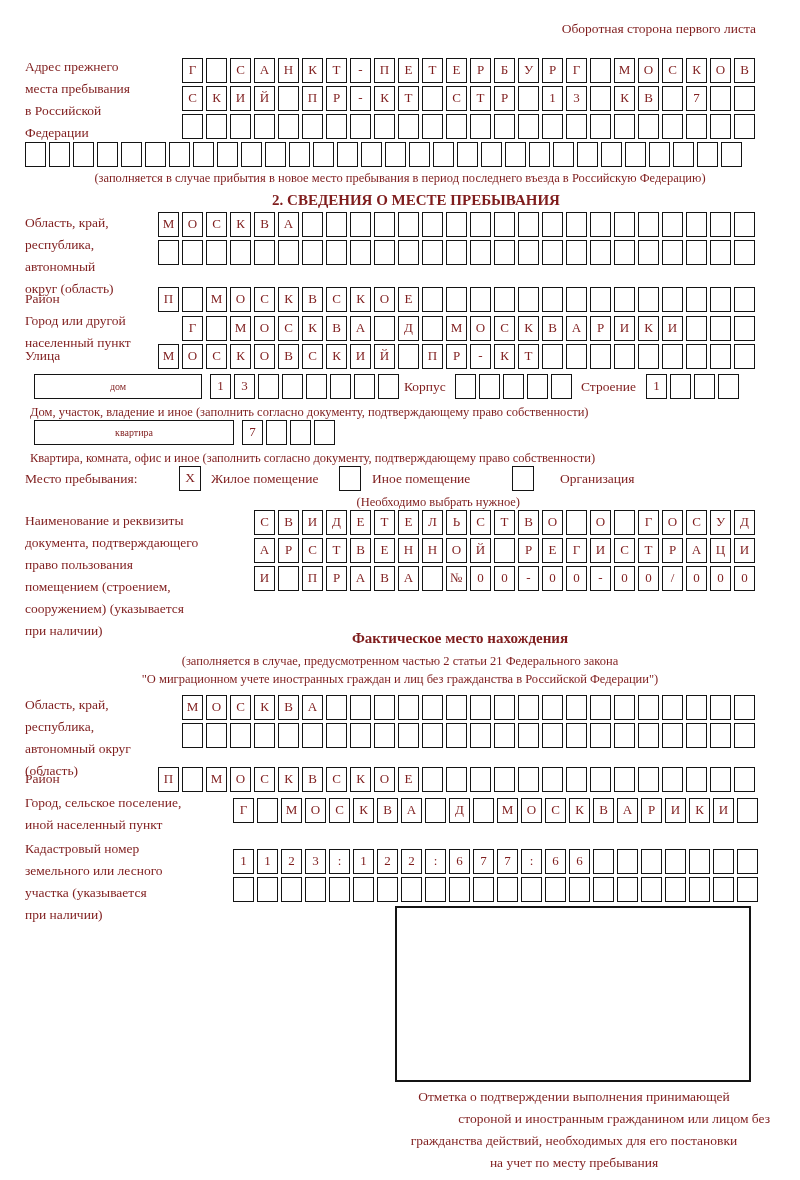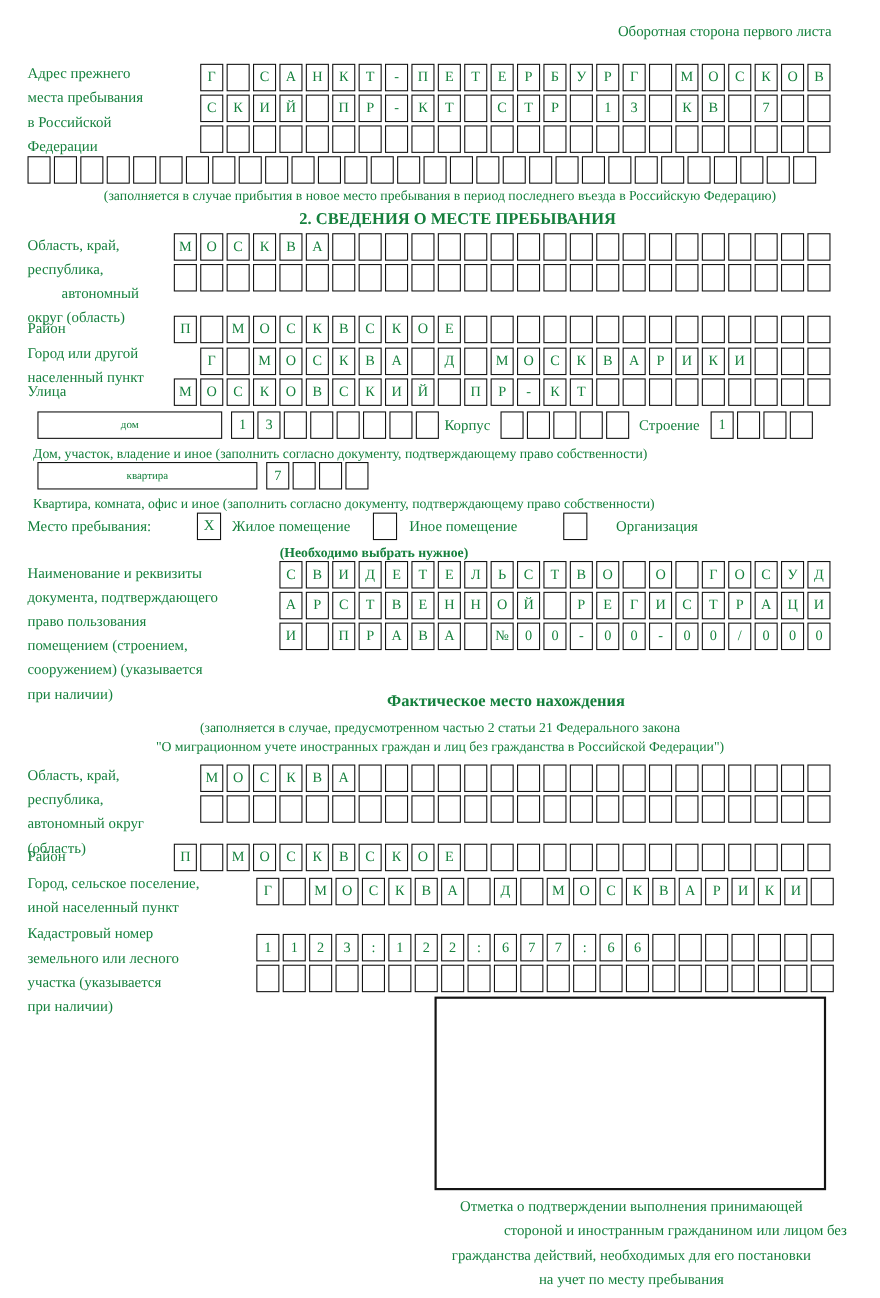--- a/index.html
+++ b/index.html
@@ -1,19 +1,19 @@
 <!DOCTYPE html>
 <html><head>
 <meta charset="utf-8">
 <style>
   html,body{margin:0;padding:0;}
   body{background:#fff;}
   #page{
     position:relative;width:800px;height:1180px;background:#fff;overflow:hidden;
-    font-family:"Liberation Serif","DejaVu Serif",serif;color:#15803d;
+    font-family:"Liberation Serif","DejaVu Serif",serif;color:#7f1d1d;
   }
   .abs{position:absolute;}
   .lbl{font-size:13.5px;line-height:1;white-space:nowrap;}
   .note{font-size:12.5px;line-height:1;white-space:nowrap;}
   .ctr{left:0;width:800px;text-align:center;}
   .hdr{font-weight:bold;font-size:15px;margin-left:16px;}
   .cellrow{display:flex;gap:3px;}
   .cell{
     flex:0 0 21px;width:21px;height:25px;box-sizing:border-box;
     border:1.5px solid #141414;background:#fff;
@@ -152,21 +152,21 @@
       <span class="cell"></span>
       <span class="cell"></span>
     </div>
 
   <div class="abs note ctr" style="top:172px;">(заполняется в случае прибытия в новое место пребывания в период последнего въезда в Российскую Федерацию)</div>
 
   <div class="abs hdr ctr" style="top:192px;">2. СВЕДЕНИЯ О МЕСТЕ ПРЕБЫВАНИЯ</div>
 
   <div class="abs lbl" style="left:25px;top:216px;">Область, край,</div>
   <div class="abs lbl" style="left:25px;top:238px;">республика,</div>
-  <div class="abs lbl" style="left:25px;top:260px;margin-left:31px;">автономный</div>
+  <div class="abs lbl" style="left:25px;top:260px;">автономный</div>
   <div class="abs lbl" style="left:25px;top:282px;">округ (область)</div>
   <div class="abs cellrow" style="left:158px;top:212px;">
       <span class="cell">М</span>
       <span class="cell">О</span>
       <span class="cell">С</span>
       <span class="cell">К</span>
       <span class="cell">В</span>
       <span class="cell">А</span>
       <span class="cell"></span>
       <span class="cell"></span>
@@ -340,21 +340,21 @@
     </div>
   <div class="abs note" style="left:30px;top:452px;">Квартира, комната, офис и иное (заполнить согласно документу, подтверждающему право собственности)</div>
 
   <div class="abs lbl" style="left:25px;top:472px;">Место пребывания:</div>
   <div class="abs chk" style="left:179px;top:466px;">X</div>
   <div class="abs lbl" style="left:211px;top:472px;">Жилое помещение</div>
   <div class="abs chk" style="left:339px;top:466px;"></div>
   <div class="abs lbl" style="left:372px;top:472px;">Иное помещение</div>
   <div class="abs chk" style="left:512px;top:466px;"></div>
   <div class="abs lbl" style="left:560px;top:472px;">Организация</div>
-  <div class="abs note" style="left:160px;top:496px;width:360px;text-align:center;font-weight:bold;">(Необходимо выбрать нужное)</div>
+  <div class="abs note" style="left:160px;top:496px;width:360px;text-align:right;">(Необходимо выбрать нужное)</div>
 
   <div class="abs lbl" style="left:25px;top:514px;">Наименование и реквизиты</div>
   <div class="abs lbl" style="left:25px;top:536px;">документа, подтверждающего</div>
   <div class="abs lbl" style="left:25px;top:558px;">право пользования</div>
   <div class="abs lbl" style="left:25px;top:580px;">помещением (строением,</div>
   <div class="abs lbl" style="left:25px;top:602px;">сооружением) (указывается</div>
   <div class="abs lbl" style="left:25px;top:624px;">при наличии)</div>
   <div class="abs cellrow" style="left:254px;top:510px;">
       <span class="cell">С</span>
       <span class="cell">В</span>

